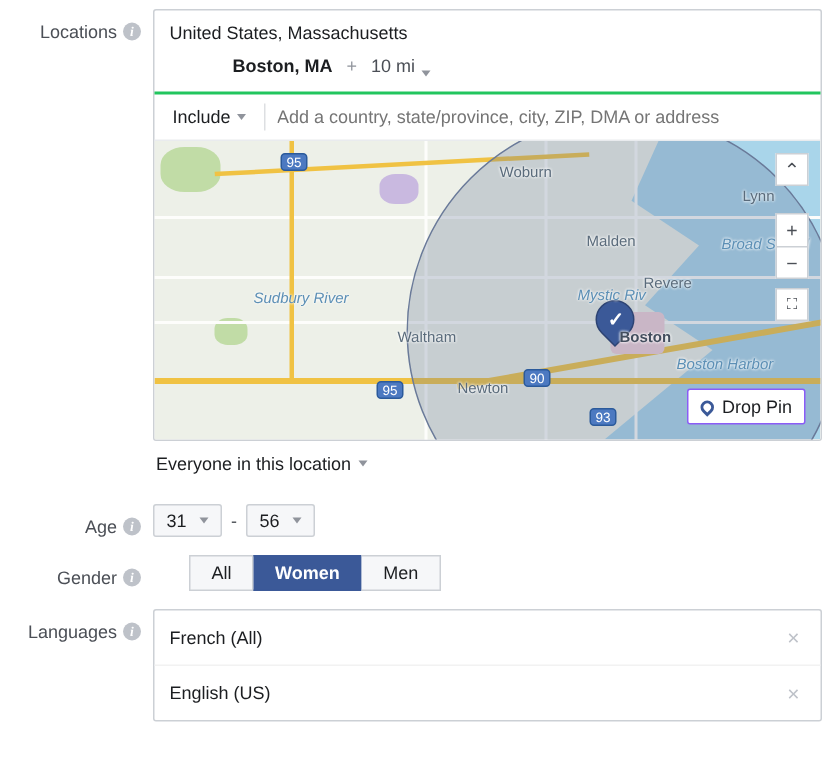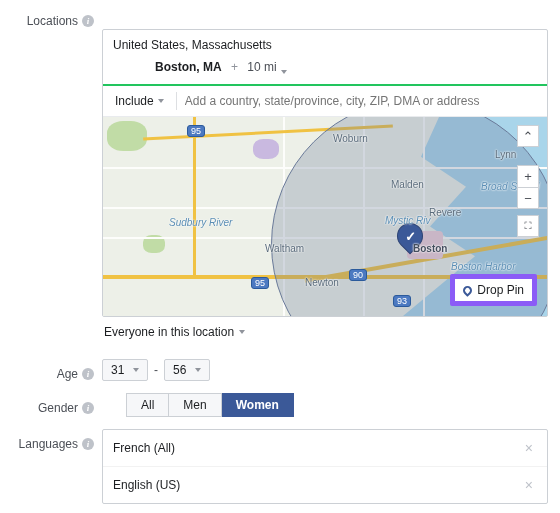--- a/index.html
+++ b/index.html
@@ -34,21 +34,20 @@
     background: #bec2c9; color: #fff; font-size: 9px;
     display:inline-flex; align-items:center; justify-content:center;
     font-style: italic; font-family: Georgia, serif;
     font-weight: bold;
   }
   .content-col { flex: 1; }
   .box {
     border: 1px solid #ccd0d5;
     border-radius: 2px;
     background: #fff;
-    margin-top: 23px;
   }
   .loc-header {
     padding: 8px 10px 6px;
     font-size: 12px;
     color: #1c1e21;
   }
   .loc-line2 {
     padding: 2px 10px 10px 24px;
     font-size: 12px;
   }
@@ -125,21 +124,21 @@
     border:1px solid #ccd0d5; width:22px;
     display:flex; align-items:center; justify-content:center;
     font-size:13px; color:#4b4f56; cursor:pointer;
   }
   .mc-up { top:8px; height:22px; }
   .mc-plus { top:48px; height:22px; border-bottom:none; }
   .mc-minus { top:70px; height:22px; }
   .mc-full { top:98px; height:22px; font-size:10px; }
   .drop-pin-btn {
     position:absolute; right:10px; bottom:10px;
-    background:#fff; border:5px solid #8b5cf6; border-radius:2px;
+    background:#fff; border:1px solid #8b5cf6; border-radius:2px;
     padding:4px 8px; font-size:12px; color:#1c1e21;
     display:flex; align-items:center; gap:5px; cursor:pointer;
   }
   .mini-pin {
     width:9px; height:9px; border:2px solid #3b5998; border-radius:50% 50% 50% 0;
     transform: rotate(-45deg); display:inline-block;
   }
   .below-box { padding:8px 2px; color:#1c1e21; font-size:12px; display:flex; align-items:center; gap:5px; }
   .select-pill {
     border:1px solid #ccd0d5; background:#f6f7f9;
@@ -265,22 +264,22 @@
 </div>
 
 <div class="row">
   <div class="label-col">
     <span>Gender</span>
     <span class="info-icon">i</span>
   </div>
   <div class="content-col">
     <div class="btn-group">
       <div class="btn-seg">All</div>
+      <div class="btn-seg active">Women</div>
       <div class="btn-seg">Men</div>
-      <div class="btn-seg active">Women</div>
     </div>
   </div>
 </div>
 
 <div class="row">
   <div class="label-col">
     <span>Languages</span>
     <span class="info-icon">i</span>
   </div>
   <div class="content-col">

